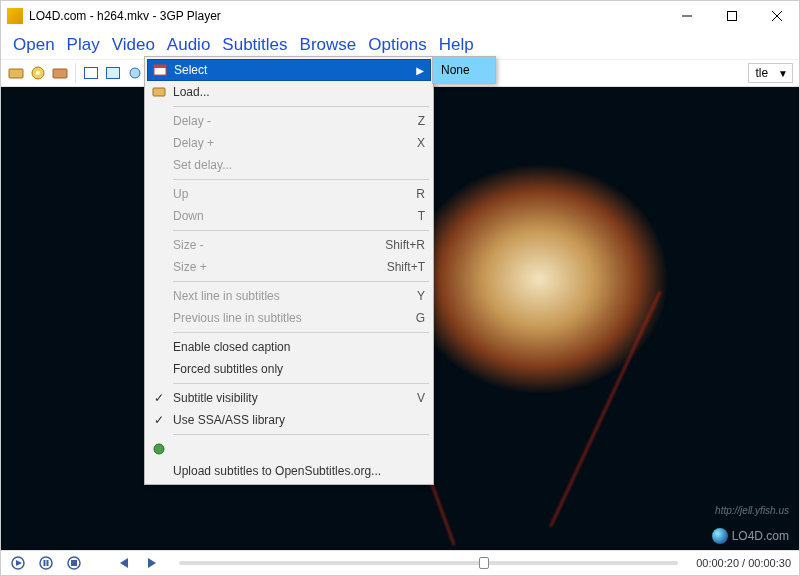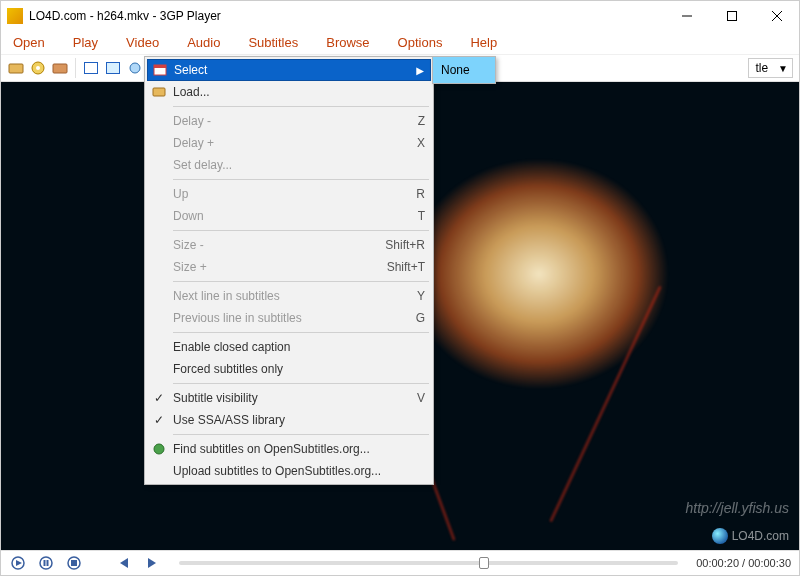--- a/index.html
+++ b/index.html
@@ -4,21 +4,21 @@
 <style>
   * { box-sizing: border-box; margin: 0; padding: 0; }
   body { font-family: "Segoe UI", Tahoma, sans-serif; font-size: 12px; background: #fff; width: 800px; height: 576px; overflow: hidden; position: relative; }
   .window { width: 800px; height: 576px; border: 1px solid #ccc; display: flex; flex-direction: column; background: #fff; }
   .titlebar { display: flex; align-items: center; height: 30px; padding: 0 0 0 6px; }
   .titlebar .app-icon { width: 16px; height: 16px; background: linear-gradient(135deg,#f0c000 0%,#e09000 100%); margin-right: 6px; }
   .titlebar .title { flex: 1; font-size: 12px; color: #000; }
   .win-ctrls { display: flex; }
   .win-btn { width: 45px; height: 30px; display: flex; align-items: center; justify-content: center; color: #000; font-size: 10px; }
   .win-btn svg { stroke: #000; stroke-width: 1; fill: none; }
-  .menubar { display: flex; gap: 16px; padding: 2px 6px; font-size: 13px; color: #c2410c; }
+  .menubar { display: flex; gap: 0; padding: 2px 6px; font-size: 17px; color: #1d4ed8; }
   .menubar span { padding: 2px 6px; }
   .toolbar { display: flex; align-items: center; height: 28px; border-top: 1px solid #f0f0f0; border-bottom: 1px solid #e0e0e0; padding: 0 6px; gap: 4px; background: #ffffff; }
   .tb-icon { width: 18px; height: 18px; display: flex; align-items: center; justify-content: center; }
   .tb-sep { width:1px; height:20px; background:#e0e0e0; margin:0 2px; }
   .combo { display:flex; align-items:center; border:1px solid #ccc; height:20px; background:#fff; }
   .combo .txt { padding:0 6px; font-size:12px; }
   .combo .arrow { padding:0 4px; font-size:10px; color:#000; }
   .video-area { flex:1; background:#010c14; position:relative; overflow:hidden; }
   .jellyfish {
     position:absolute; top:0; left:280px; width:430px; height:480px;
@@ -30,21 +30,21 @@
     border-radius:50%;
     filter: blur(1px);
   }
   .jellyfish::before, .jellyfish::after {
     content:""; position:absolute; background:rgba(200,40,20,0.5); border-radius:2px;
   }
   .jellyfish::before { width:3px; height:250px; left:30%; top:45%; transform:rotate(-20deg); }
   .jellyfish::after  { width:3px; height:260px; left:75%; top:40%; transform:rotate(25deg); }
   .watermark { position:absolute; right:10px; bottom:6px; font-size:12px; color:rgba(255,255,255,0.55); font-family: "Segoe UI", sans-serif; display:flex; align-items:center; gap:4px; }
   .watermark .globe { width:16px;height:16px;border-radius:50%;background:radial-gradient(circle at 35% 35%, #8ef, #26a 70%); }
-  .vid-url { position:absolute; right:10px; bottom:34px; font-size:14px; color:rgba(255,255,255,0.4); font-style:italic; }
+  .vid-url { position:absolute; right:10px; bottom:34px; font-size:10px; color:rgba(255,255,255,0.4); font-style:italic; }
   .controls { height:25px; border-top:1px solid #e0e0e0; display:flex; align-items:center; padding:0 8px; gap:10px; color:#555; }
   .ctrl-btn { width:18px; height:18px; display:flex; align-items:center; justify-content:center; }
   .seek { flex:1; height:4px; background:#ddd; position:relative; margin:0 8px; border-radius:2px; }
   .seek .thumb { position:absolute; left:60%; top:-4px; width:10px; height:12px; background:#fff; border:1px solid #888; border-radius:2px; }
   .time { font-size:11px; color:#333; }
   
   .menu {
     position:absolute; top:56px; left:144px; width:290px;
     background:#f2f2f2; border:1px solid #b8b8b8;
     box-shadow:2px 2px 4px rgba(0,0,0,0.25);
@@ -281,21 +281,20 @@
     <span class="mi-icon check">✓</span>
     <span class="mi-label">Use SSA/ASS library</span>
   </div>
   <div class="menu-sep"></div>
   <div class="menu-row">
     <span class="mi-icon">
         <svg width="12" height="12">
           <circle cx="6" cy="6" r="5" fill="#4aa04a" stroke="#2a702a"></circle>
         </svg>
       </span>
-    <span class="mi-label">Find subtitles on OpenSubtitles.org...</span>
   </div>
   <div class="menu-row">
     <span class="mi-icon"></span>
     <span class="mi-label">Upload subtitles to OpenSubtitles.org...</span>
   </div>
 </div>
 
 <div class="submenu">
   <div class="menu-row">
     <span class="mi-label">None</span>

